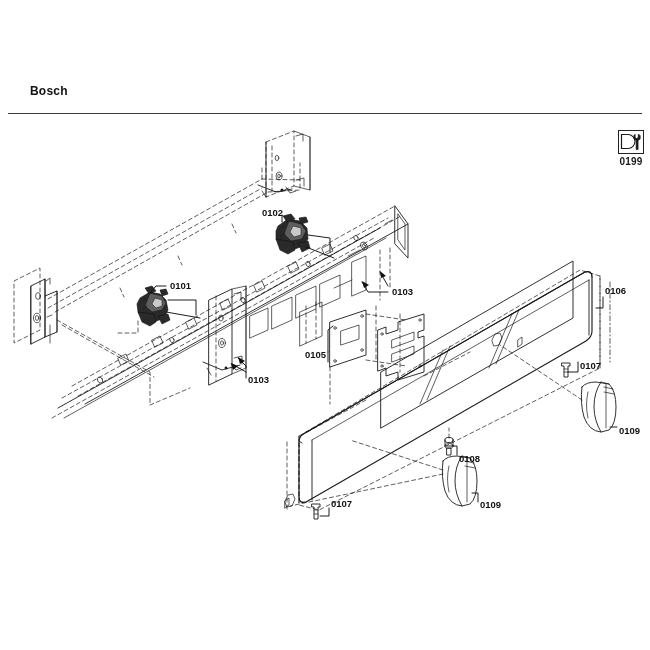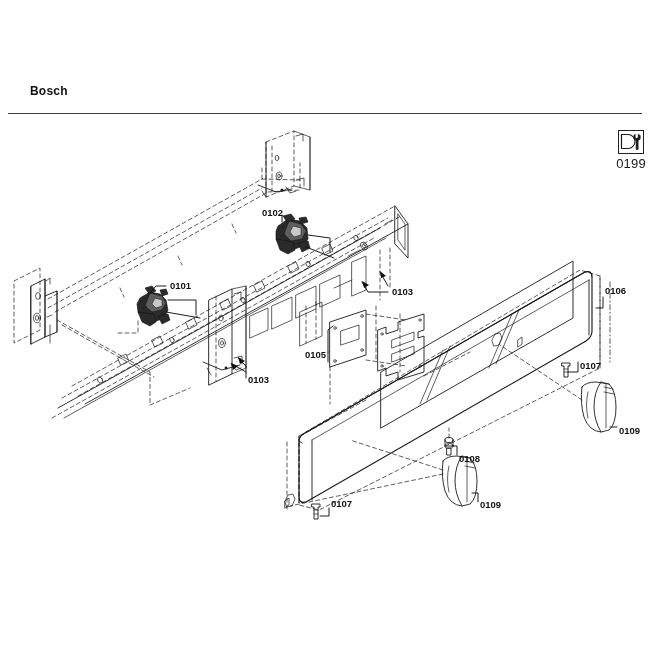--- a/index.html
+++ b/index.html
@@ -65,23 +65,24 @@
     width: 26px;
     height: 24px;
     border: 1px solid #222;
     margin: 0 auto;
     position: relative;
     background: #fff;
     box-sizing: border-box;
   }
   #icon-box svg { display: block; }
   #icon-box-label {
-    font-size: 13px;
+    font-size: 10px;
     margin-top: 2px;
     letter-spacing: 0.2px;
+    font-weight: bold;
   }
 
   
   #diagram {
     position: absolute;
     left: 0;
     top: 0;
     width: 650px;
     height: 650px;
   }

